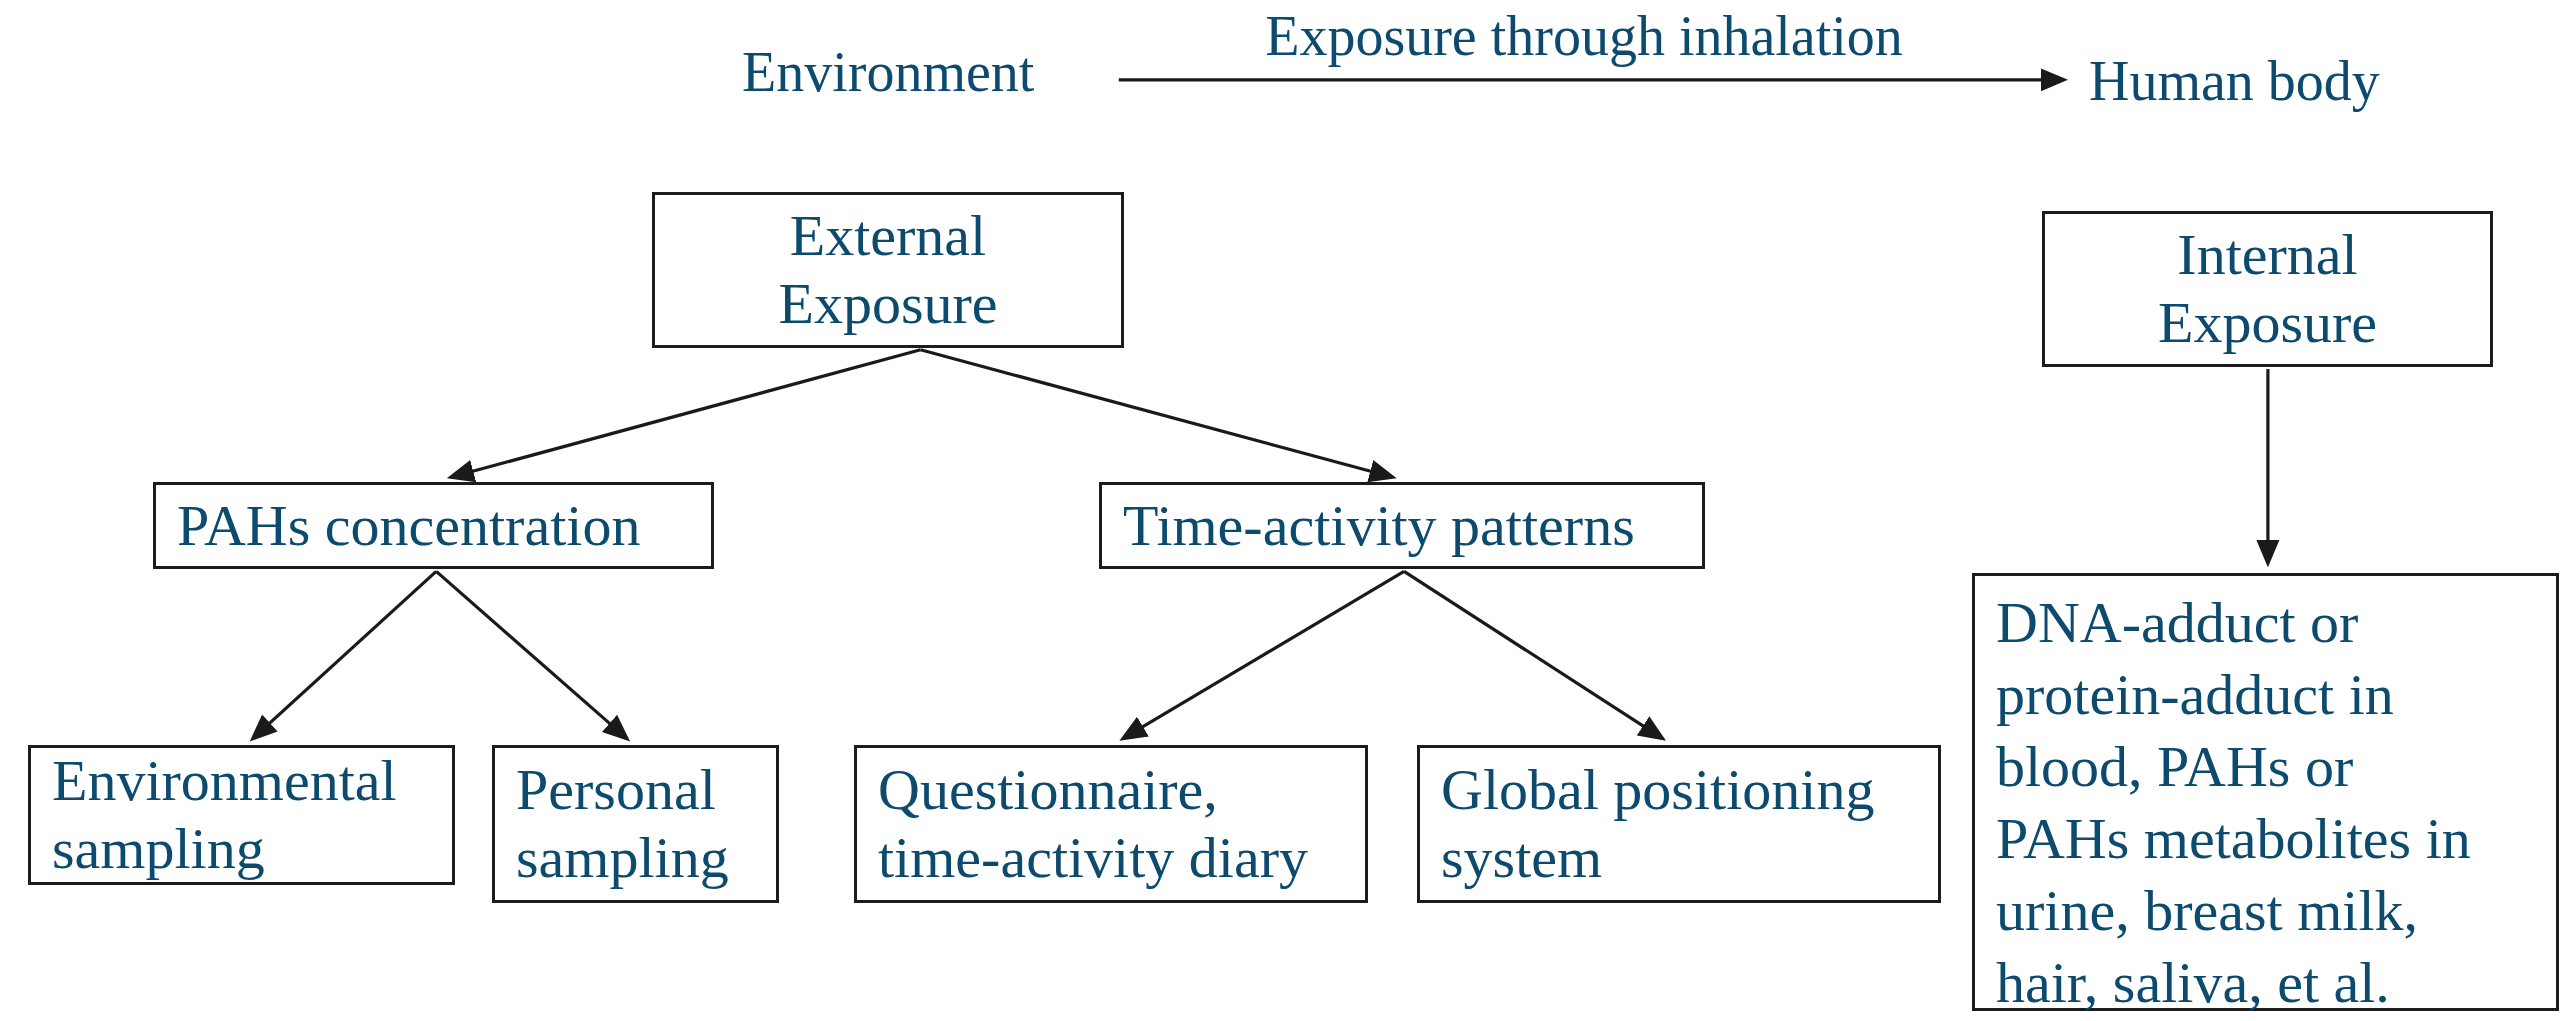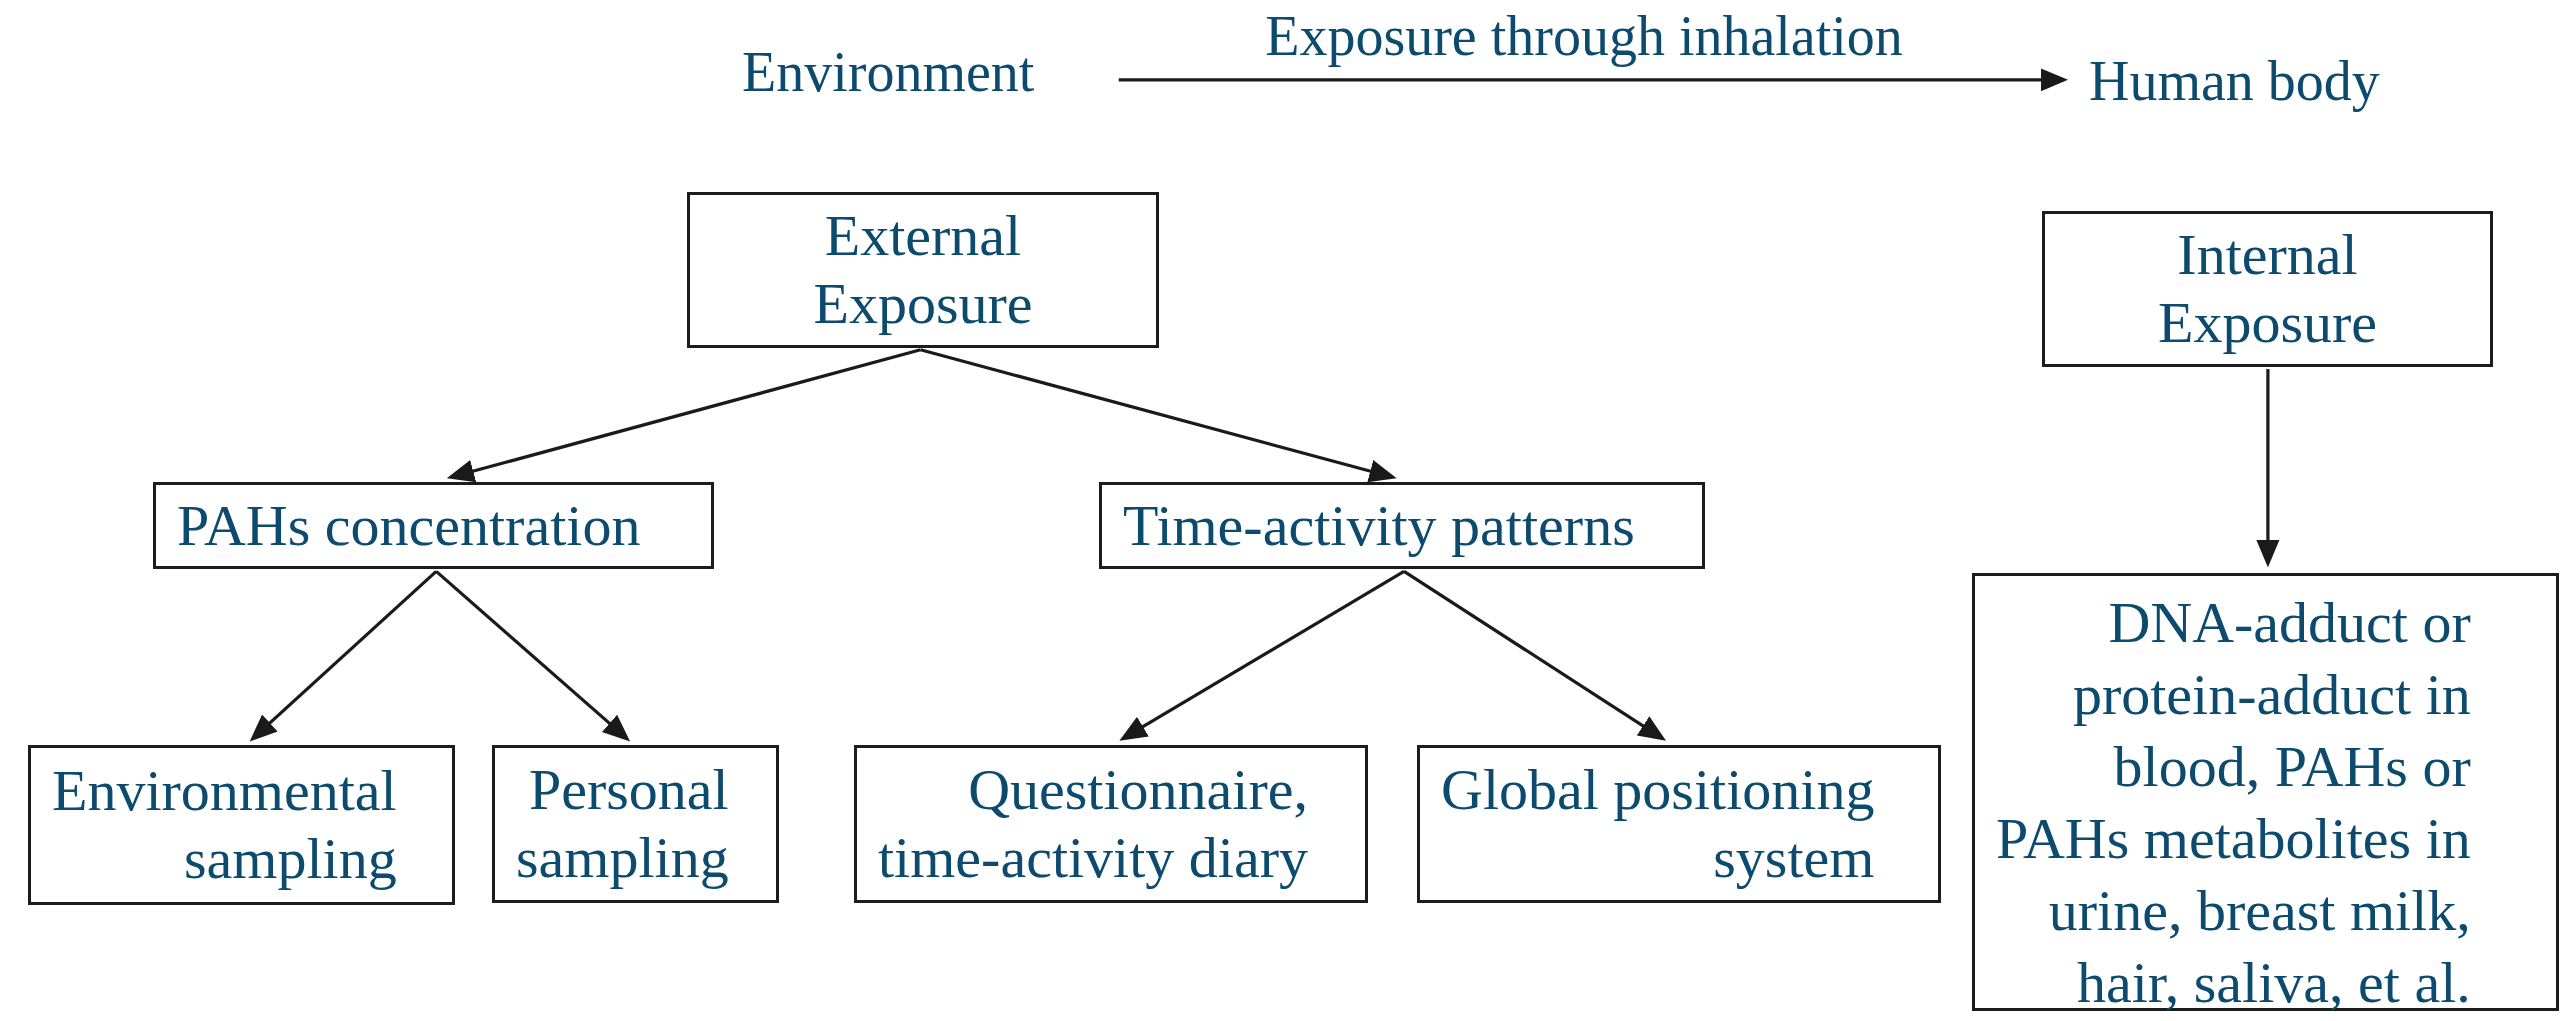--- a/index.html
+++ b/index.html
@@ -34,21 +34,21 @@
     align-items: center;
     z-index: 2;
     white-space: pre-line;
   }
   .box.centered {
     justify-content: center;
     text-align: center;
   }
   .box.leftpad {
     padding-left: 21px;
-    text-align: right;
+    text-align: left;
   }
   .box.topalign {
     align-items: flex-start;
     padding-top: 11.3px;
     padding-right: 13px;
     line-height: 1.24;
   }
   .toplabel {
     position: absolute;
     font-size: 56px;
@@ -83,31 +83,31 @@
       <line x1="2814" y1="458" x2="2814" y2="698" marker-end="url(#ah)"></line>
     </g>
   </svg>
 
   <div class="toplabel" id="environment-label" style="left:742px; top:44px;">Environment</div>
 
   <div class="toplabel" id="exposure-route-label" style="left:1213px; top:8px;">Exposure through inhalation</div>
 
   <div class="toplabel" id="human-body-label" style="left:2089px; top:53px;">Human body</div>
 
-  <div class="box centered" style="left:687px; top:192px; width:472px; height:156px;">External
+  <div class="box centered" style="left:652px; top:192px; width:472px; height:156px;">External
 Exposure</div>
 
   <div class="box centered" style="left:2042px; top:211px; width:451px; height:156px;">Internal
 Exposure</div>
 
   <div class="box leftpad" style="left:153px; top:482px; width:561px; height:87px;">PAHs concentration</div>
 
   <div class="box leftpad" style="left:1099px; top:482px; width:606px; height:87px;">Time-activity patterns</div>
 
-  <div class="box leftpad" style="left:28px; top:745px; width:427px; height:160px;">Environmental
+  <div class="box leftpad" style="left:28px; top:745px; width:427px; height:140px;">Environmental
 sampling</div>
 
   <div class="box leftpad" style="left:492px; top:745px; width:287px; height:158px;">Personal
 sampling</div>
 
   <div class="box leftpad" style="left:854px; top:745px; width:514px; height:158px;">Questionnaire,
 time-activity diary</div>
 
   <div class="box leftpad" style="left:1417px; top:745px; width:524px; height:158px;">Global positioning
 system</div>

